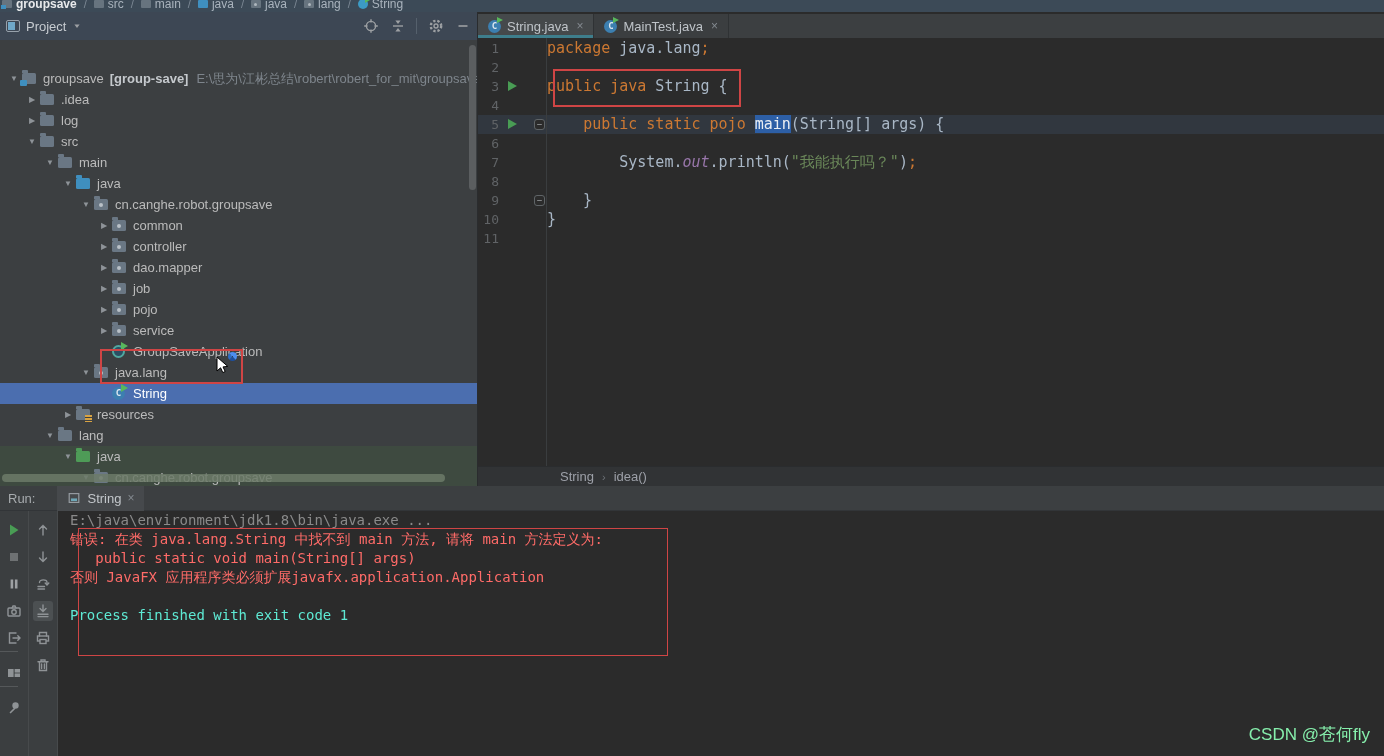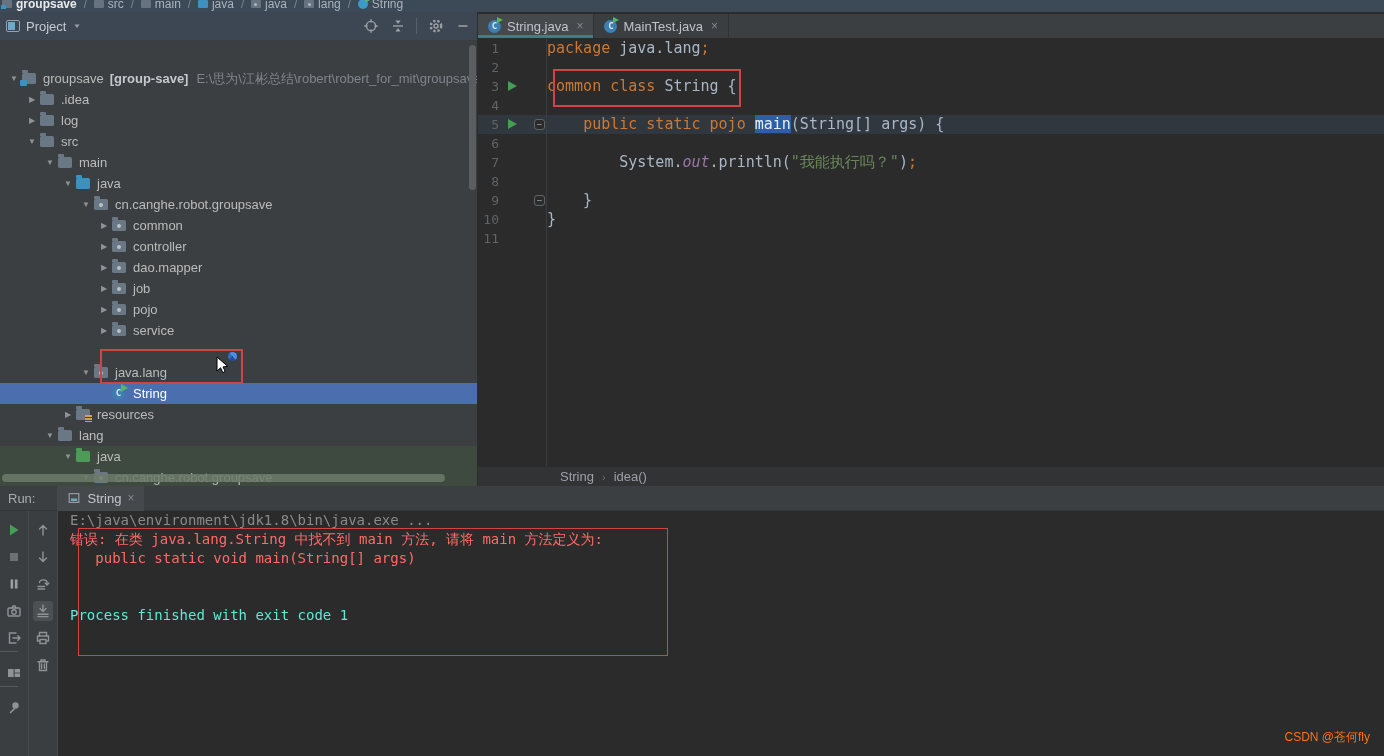--- a/index.html
+++ b/index.html
@@ -112,21 +112,21 @@
                  border-right:1px solid #474A4C; }
   .rt-divider-v { position:absolute; left:28px; top:0; width:1px; height:100%; background:#474A4C; }
   .rt-ic { position:absolute; width:20px; height:20px; display:flex; align-items:center; justify-content:center; border-radius:3px; }
   .rt-ic.selected { background:#4C5052; }
   .rt-hr { position:absolute; width:20px; height:1px; background:#55585A; }
 
   .console { position:absolute; left:58px; top:25px; right:0; bottom:0;padding-left:24px; }
   .con-line { position:absolute; left:12px; white-space:pre; font:14px/19px "DejaVu Sans Mono", monospace; }
   .con-path { color:#8A8A8A; } .con-error { color:#FF6B68; } .con-plain { color:#5eead4; }
 
-  .watermark { position:absolute; right:14px; bottom:10px; color:#f97316; font-size:12px; }
+  .watermark { position:absolute; right:14px; bottom:10px; color:#86efac; font-size:17px; }
 
   svg.ic { display:block; }
 </style>
 </head>
 <body>
 
 <div class="screen">
 
   <div class="topbar">
     <div class="topbar-inner" id="topbar-items">
@@ -293,20 +293,27 @@
           </span>
           <span>pojo</span>
         </div>
         <div class="trow" style="top: 280px; padding-left: 96px;">
           <span class="t-arrow">▶</span>
           <span class="t-icon package">
             <span class="fol"></span>
           </span>
           <span>service</span>
         </div>
+        <div class="trow" style="top: 301px; padding-left: 96px;">
+          <span class="t-arrow"></span>
+          <span class="t-icon app">
+            <span class="app-ic"></span>
+          </span>
+          <span>GroupSaveApplication</span>
+        </div>
         <div class="trow" style="top: 322px; padding-left: 78px;">
           <span class="t-arrow">▼</span>
           <span class="t-icon package">
             <span class="fol"></span>
           </span>
           <span>java.lang</span>
         </div>
         <div class="trow selected" style="top: 343px; padding-left: 96px;">
           <span class="t-arrow"></span>
           <span class="t-icon class-run">
@@ -367,21 +374,21 @@
       </div>
     <div class="code-area">
       <div class="cur-line"></div>
       <div class="gutter-sep"></div>
       <div id="code-lines">
           <div class="gut-num" style="top: 1px;">1</div>
           <div class="code-line" style="top: 1px;"><span class="tk-kw">package</span><span class="tk-pl"> java.lang</span><span class="tk-smc">;</span></div>
           <div class="gut-num" style="top: 20px;">2</div>
           <div class="gut-num" style="top: 39px;">3</div>
           <div class="gut-run" style="top: 39px;"></div>
-          <div class="code-line" style="top: 39px;"><span class="tk-kw">common class</span><span class="tk-pl"> String {</span></div>
+          <div class="code-line" style="top: 39px;"><span class="tk-kw">public java</span><span class="tk-pl"> String {</span></div>
           <div class="gut-num" style="top: 58px;">4</div>
           <div class="gut-num" style="top: 77px;">5</div>
           <div class="gut-run" style="top: 77px;"></div>
           <div class="gut-fold" style="top: 77px;">−</div>
           <div class="code-line" style="top: 77px;"><span class="tk-pl">    </span><span class="tk-kw">public static pojo</span><span class="tk-pl"> </span><span class="tk-hl">main</span><span class="tk-pl">(String[] args) {</span></div>
           <div class="gut-num" style="top: 96px;">6</div>
           <div class="gut-num" style="top: 115px;">7</div>
           <div class="code-line" style="top: 115px;"><span class="tk-pl">        System.</span><span class="tk-fld">out</span><span class="tk-pl">.println(</span><span class="tk-str">"我能执行吗？"</span><span class="tk-pl">)</span><span class="tk-smc">;</span></div>
           <div class="gut-num" style="top: 134px;">8</div>
           <div class="gut-num" style="top: 153px;">9</div>
@@ -515,20 +522,21 @@
                 <path d="M6.6 7 V11.5 M9.4 7 V11.5"></path>
               </g>
             </svg>
           </div>
         </div>
     </div>
     <div class="console" id="console">
         <div class="con-line con-path" style="top: 0px;">E:\java\environment\jdk1.8\bin\java.exe ...</div>
         <div class="con-line con-error" style="top: 19px;">错误: 在类 java.lang.String 中找不到 main 方法, 请将 main 方法定义为:</div>
         <div class="con-line con-error" style="top: 38px;">   public static void main(String[] args)</div>
+        <div class="con-line con-error" style="top: 57px;">否则 JavaFX 应用程序类必须扩展javafx.application.Application</div>
         <div class="con-line con-plain" style="top: 76px;"></div>
         <div class="con-line con-plain" style="top: 95px;">Process finished with exit code 1</div>
       </div>
     <div class="red-rect" style="left:78px; top:42px; width:590px; height:128px; border-width:1.5px;"></div>
   </div>
 
   <div class="watermark">CSDN @苍何fly</div>
 </div>
 
 </body></html>

